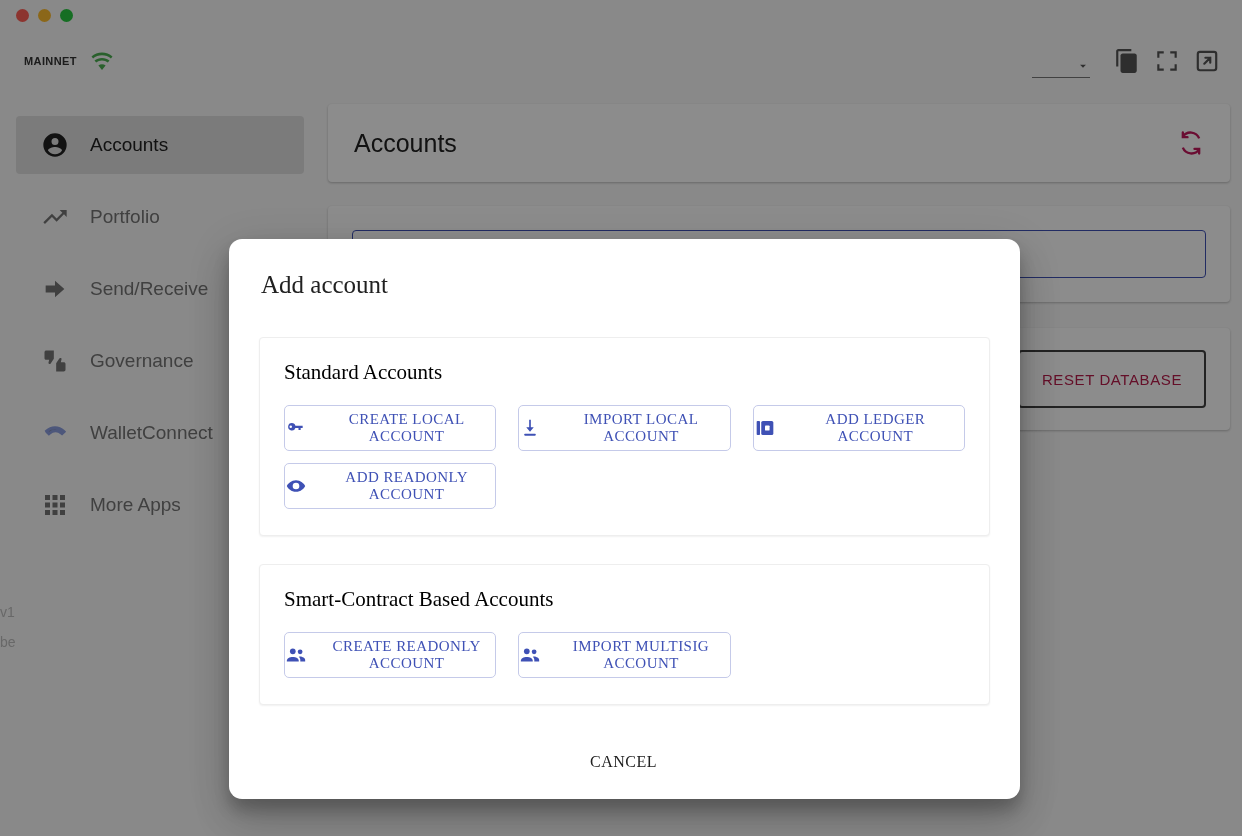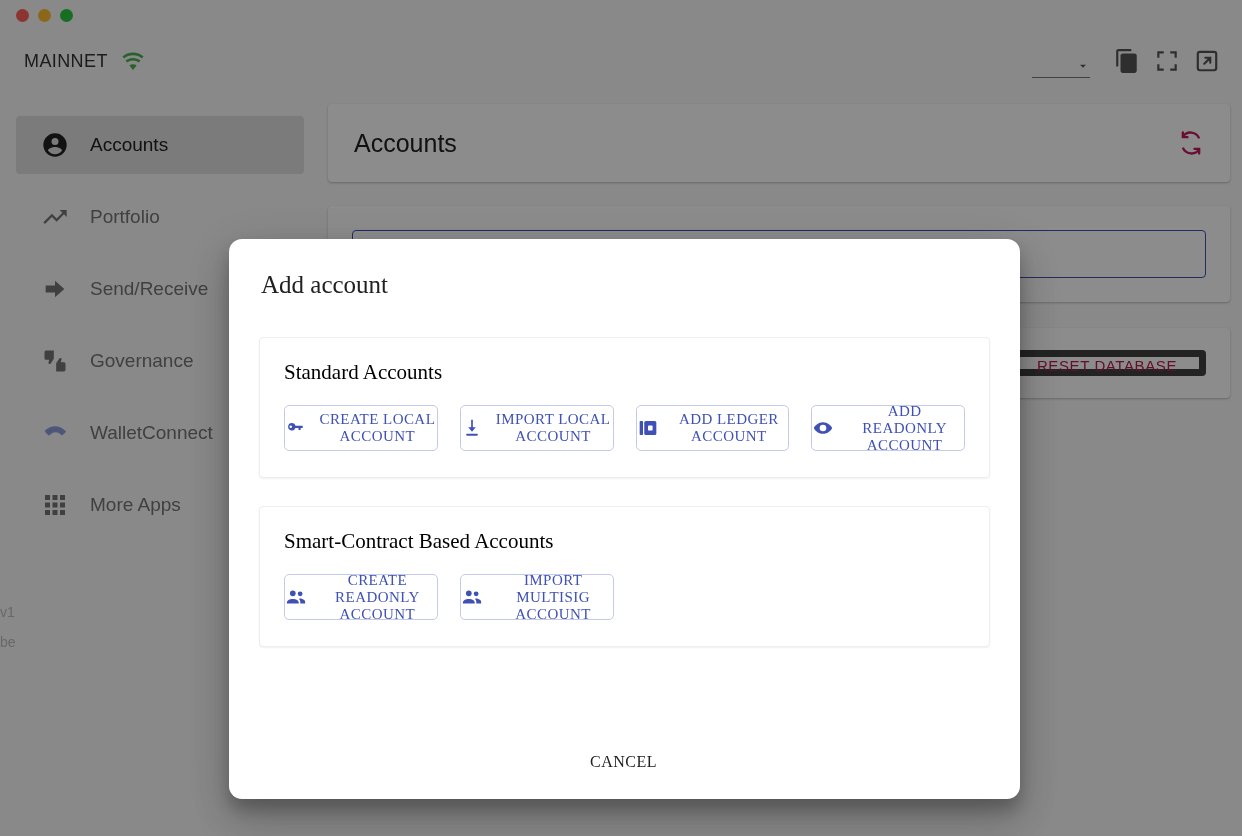--- a/index.html
+++ b/index.html
@@ -33,21 +33,21 @@
   .dot.green { background: #28c840; }
 
   
   #topbar {
     position: absolute; top: 30px; left: 0; right: 0; height: 62px;
     background: #fafafa;
     display: flex; align-items: center;
     padding: 0 18px 0 24px;
   }
   #network-label {
-    font-size: 18px; letter-spacing: .4px; color: #333; font-weight: 400;
+    font-size: 11px; letter-spacing: .4px; color: #333; font-weight: 700;
   }
   #wifi-icon { margin-left: 13px; display: flex; align-items: center; }
   .spacer { flex: 1; }
   #network-select {
     width: 58px; border-bottom: 1px solid #777;
     height: 34px; display: flex; align-items: flex-end; justify-content: flex-end;
     padding-bottom: 4px; margin-right: 14px;
   }
   .topicon {
     width: 34px; height: 34px;
@@ -101,22 +101,22 @@
   #accounts-body { padding: 24px; }
   #search-field {
     height: 48px; border: 1px solid #3f51b5; border-radius: 4px;
     width: 100%;
     display: flex; align-items: center; padding: 0 14px;
     font-size: 15px; color: #3f51b5;
   }
 
   #lower-card { margin-top: 26px; padding: 22px 24px; display: flex; justify-content: flex-end; }
   #reset-db-btn {
-    border: 7px solid #404040; color: #b71c4a; background: transparent;
-    border-radius: 4px; height: 26px; padding: 0 22px;
+    border: 2px solid #404040; color: #b71c4a; background: transparent;
+    border-radius: 4px; height: 58px; padding: 0 22px;
     font-size: 15px; letter-spacing: .6px; font-family: inherit;
   }
 
   
   #dialog {
     position: absolute; left: 229px; top: 239px;
     width: 791px; height: 560px;
     background: #fff; border-radius: 13px;
     box-shadow: 0 11px 15px rgba(0,0,0,.20), 0 9px 46px rgba(0,0,0,.12), 0 24px 38px rgba(0,0,0,.14);
     z-index: 100;
@@ -132,21 +132,21 @@
     background: #fff;
     box-shadow: 0 1px 2px rgba(0,0,0,.06);
     padding: 22px 24px 26px 24px;
   }
   #standard-group { margin-top: 38px; }
   #smart-group { margin-top: 28px; }
   .group-title {
     font-size: 21px; color: #000000; font-weight: 400; margin-bottom: 20px;
   }
   .btn-grid {
-    display: grid; grid-template-columns: 1fr 1fr 1fr 1fr; gap: 12px 22px;
+    display: grid; grid-template-columns: 1fr 1fr 1fr; gap: 12px 22px;
   }
   .outline-btn {
     height: 46px;
     border: 1px solid #c5cae9; border-radius: 5px;
     background: #fff; color: #3f51b5;
     display: flex; align-items: center; justify-content: center;
     font-size: 15px; letter-spacing: .45px;
     font-family: inherit;
   }
   .outline-btn .bico {

